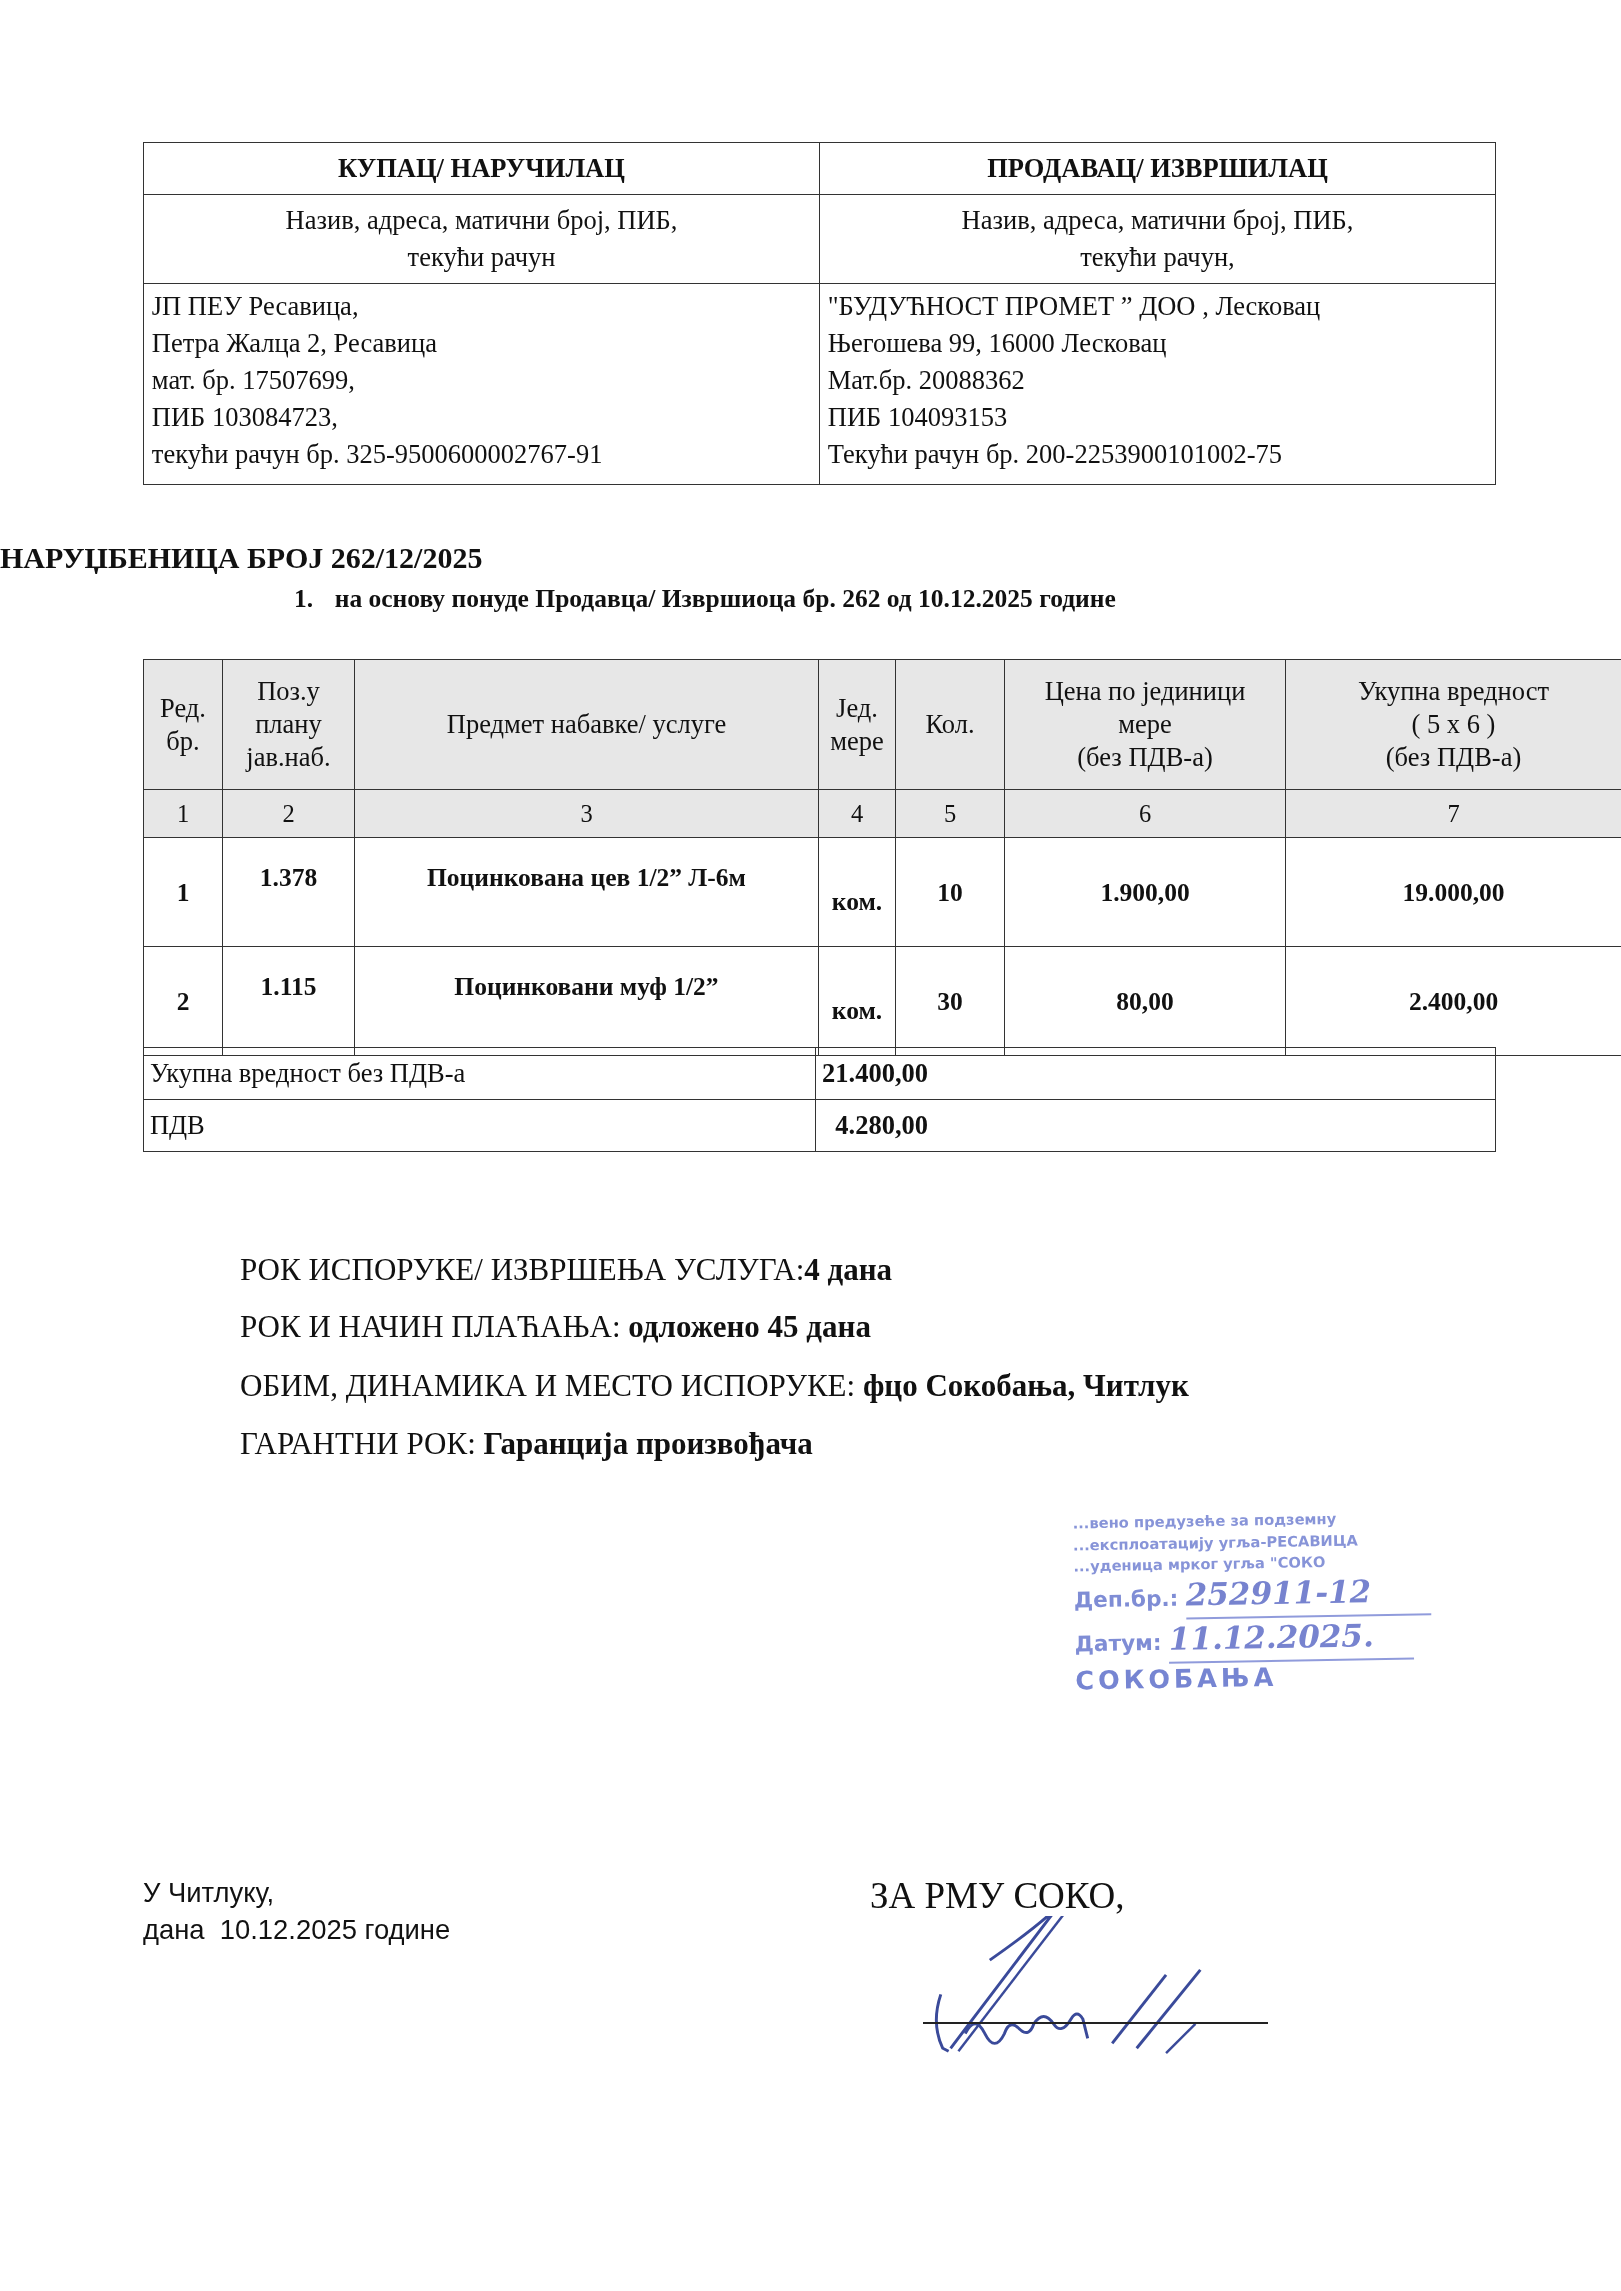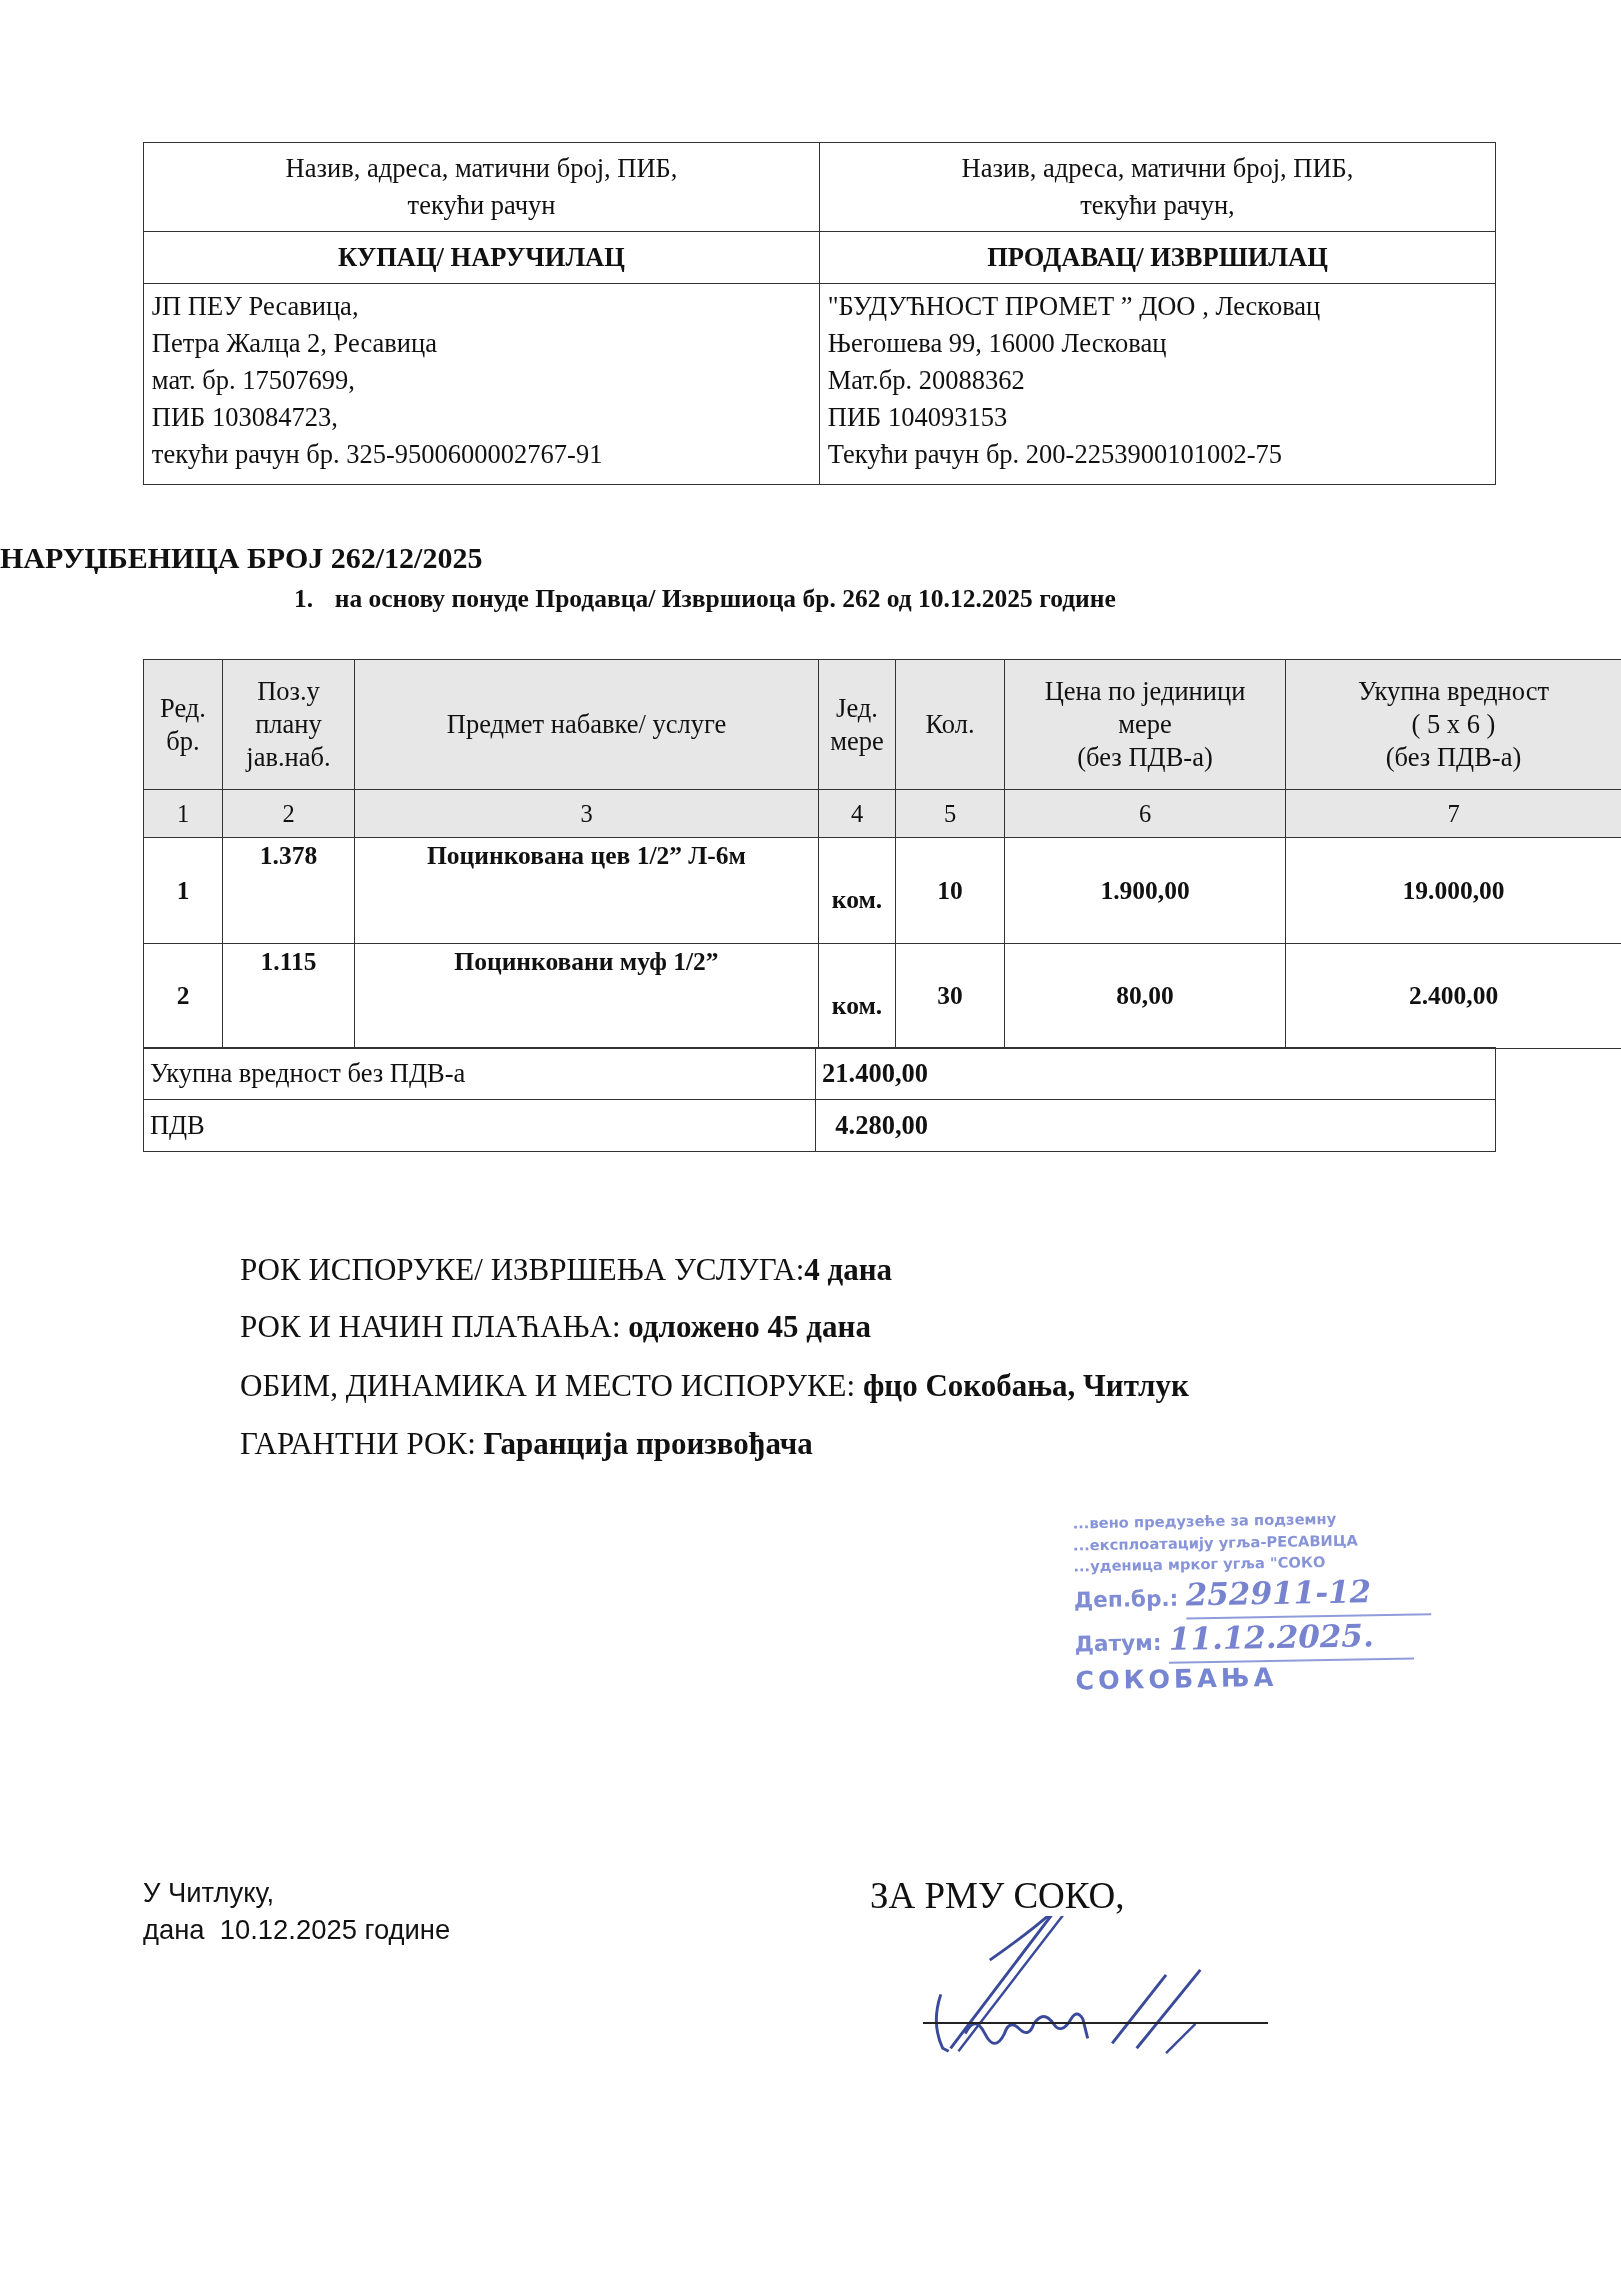--- a/index.html
+++ b/index.html
@@ -19,21 +19,21 @@
     
     #title { left: 0; width: 1621px; top: 541px; text-align: left; font-weight: bold; font-size: 30px; }
     #subtitle { left: 294px; top: 584px; font-weight: bold; font-size: 25.5px; }
     #subtitle .num { margin-right: 21.6px; }
     
     #items { left: 143px; top: 659px; width: 1478px; }
     #items th, #items td { border: 1.5px solid #333; text-align: center; font-size: 26.5px; line-height: 33px; }
     #items tr.hdr th { background: #e7e7e7; font-weight: normal; height: 127px; }
     #items tr.nums td { background: #e7e7e7; height: 45px; font-size: 24.5px; }
     #items tr.row td { height: 84px; font-weight: bold; font-size: 25.5px; }
-    #items tr.row td.top { vertical-align: top; padding-top: 1px; }
+    #items tr.row td.top { vertical-align: top; padding-top: 23px; }
     #items th.last, #items td.last { border-right: none; }
     
     #totals { left: 143px; top: 1047px; width: 1353px; }
     #totals td { border: 1.5px solid #333; height: 51px; font-size: 26.5px; padding: 0 5.9px; }
     #totals td.val { font-weight: bold; width: 667px; }
     
     .term { left: 240px; font-size: 31px; }
     .term b { font-weight: bold; }
     
     #stamp { left: 1074px; top: 1509px; width: 392px; color: #5567c8; font-family: "DejaVu Sans", sans-serif; transform: rotate(-1deg); }
@@ -47,32 +47,32 @@
     #sign-label { left: 870px; top: 1874px; font-size: 37px; }
     #sign-line { left: 923px; top: 2022px; width: 345px; border-top: 2px solid #222; }
     #signature { left: 931px; top: 1916px; }
   </style>
 </head>
 <body>
 
 <table id="parties" class="abs">
   <tbody>
       <tr>
+    <th style="width:50%">КУПАЦ/ НАРУЧИЛАЦ</th>
+    <th>ПРОДАВАЦ/ ИЗВРШИЛАЦ</th>
+  </tr>
+  <tr>
     <td class="sub">
       <span class="line">Назив,  адреса, матични број, ПИБ,</span>
       <span class="line">текући рачун</span>
     </td>
     <td class="sub">
       <span class="line">Назив,  адреса, матични број, ПИБ,</span>
       <span class="line">текући рачун,</span>
     </td>
-  </tr>
-  <tr>
-    <th style="width:50%">КУПАЦ/ НАРУЧИЛАЦ</th>
-    <th>ПРОДАВАЦ/ ИЗВРШИЛАЦ</th>
   </tr>
   <tr>
     <td class="info">
       <span class="line">ЈП ПЕУ Ресавица,</span>
       <span class="line">Петра Жалца 2, Ресавица</span>
       <span class="line">мат. бр. 17507699,</span>
       <span class="line">ПИБ 103084723,</span>
       <span class="line">текући рачун бр. 325-9500600002767-91</span>
     </td>
     <td class="info">

